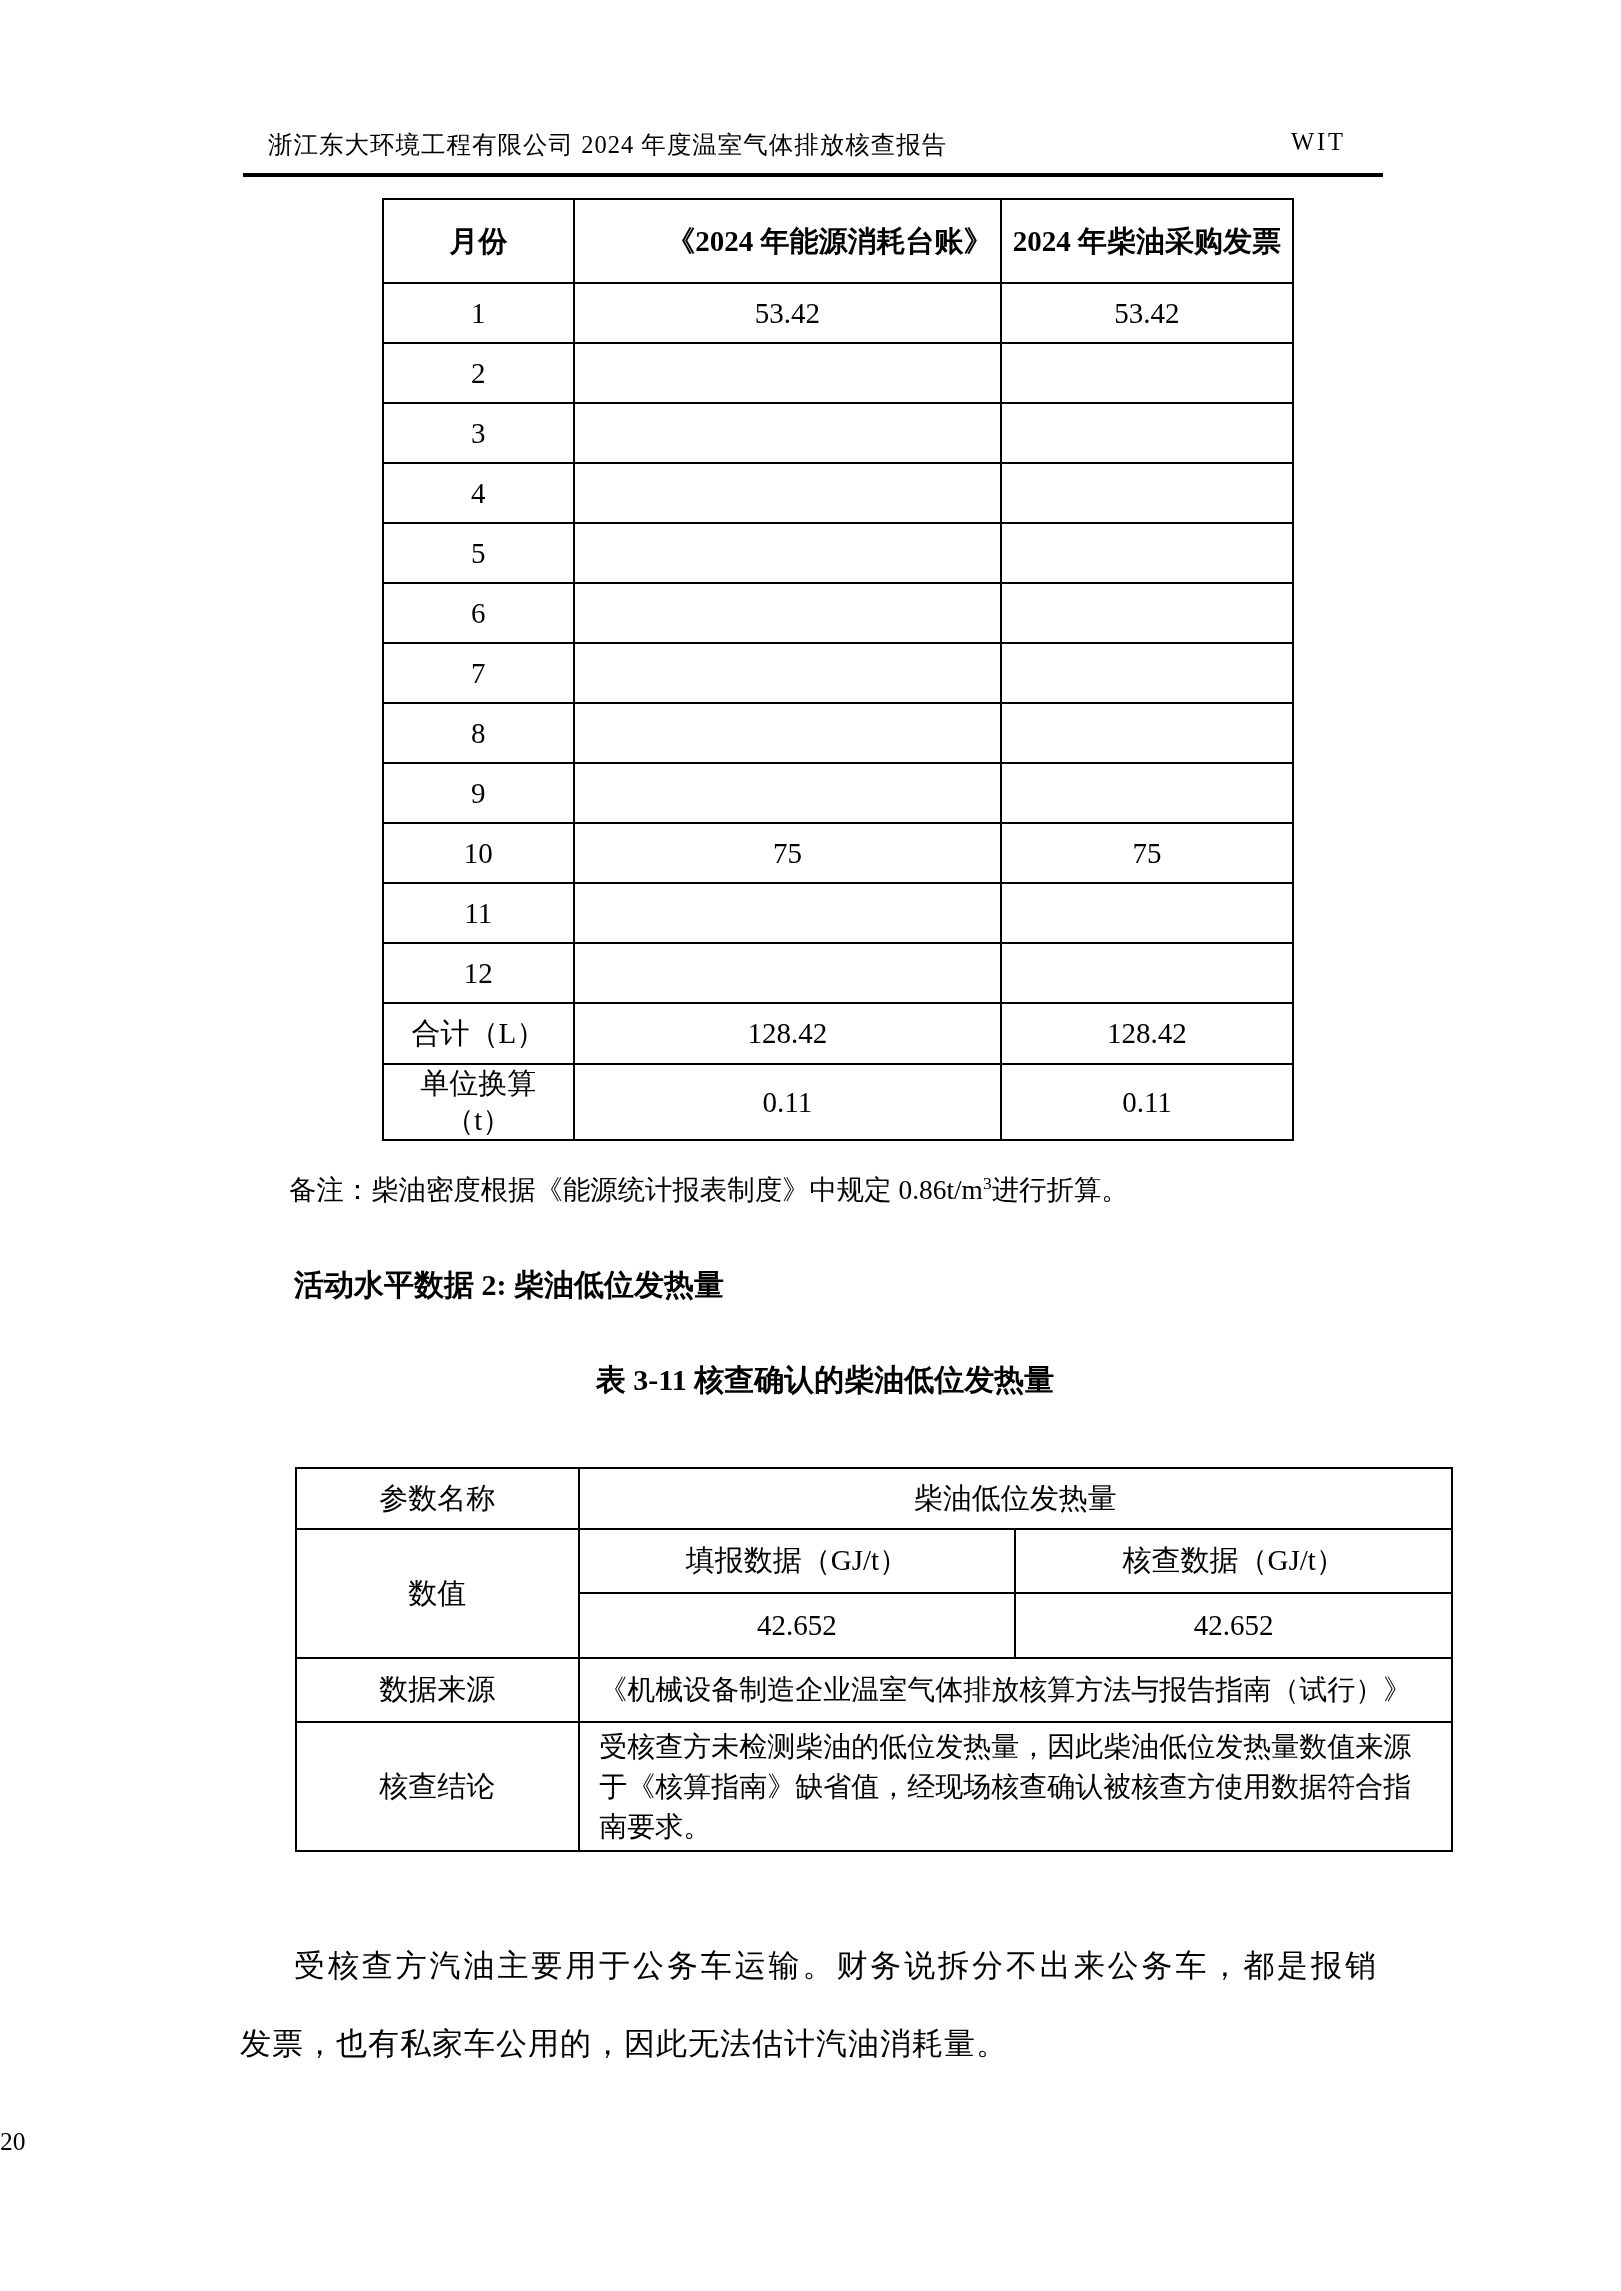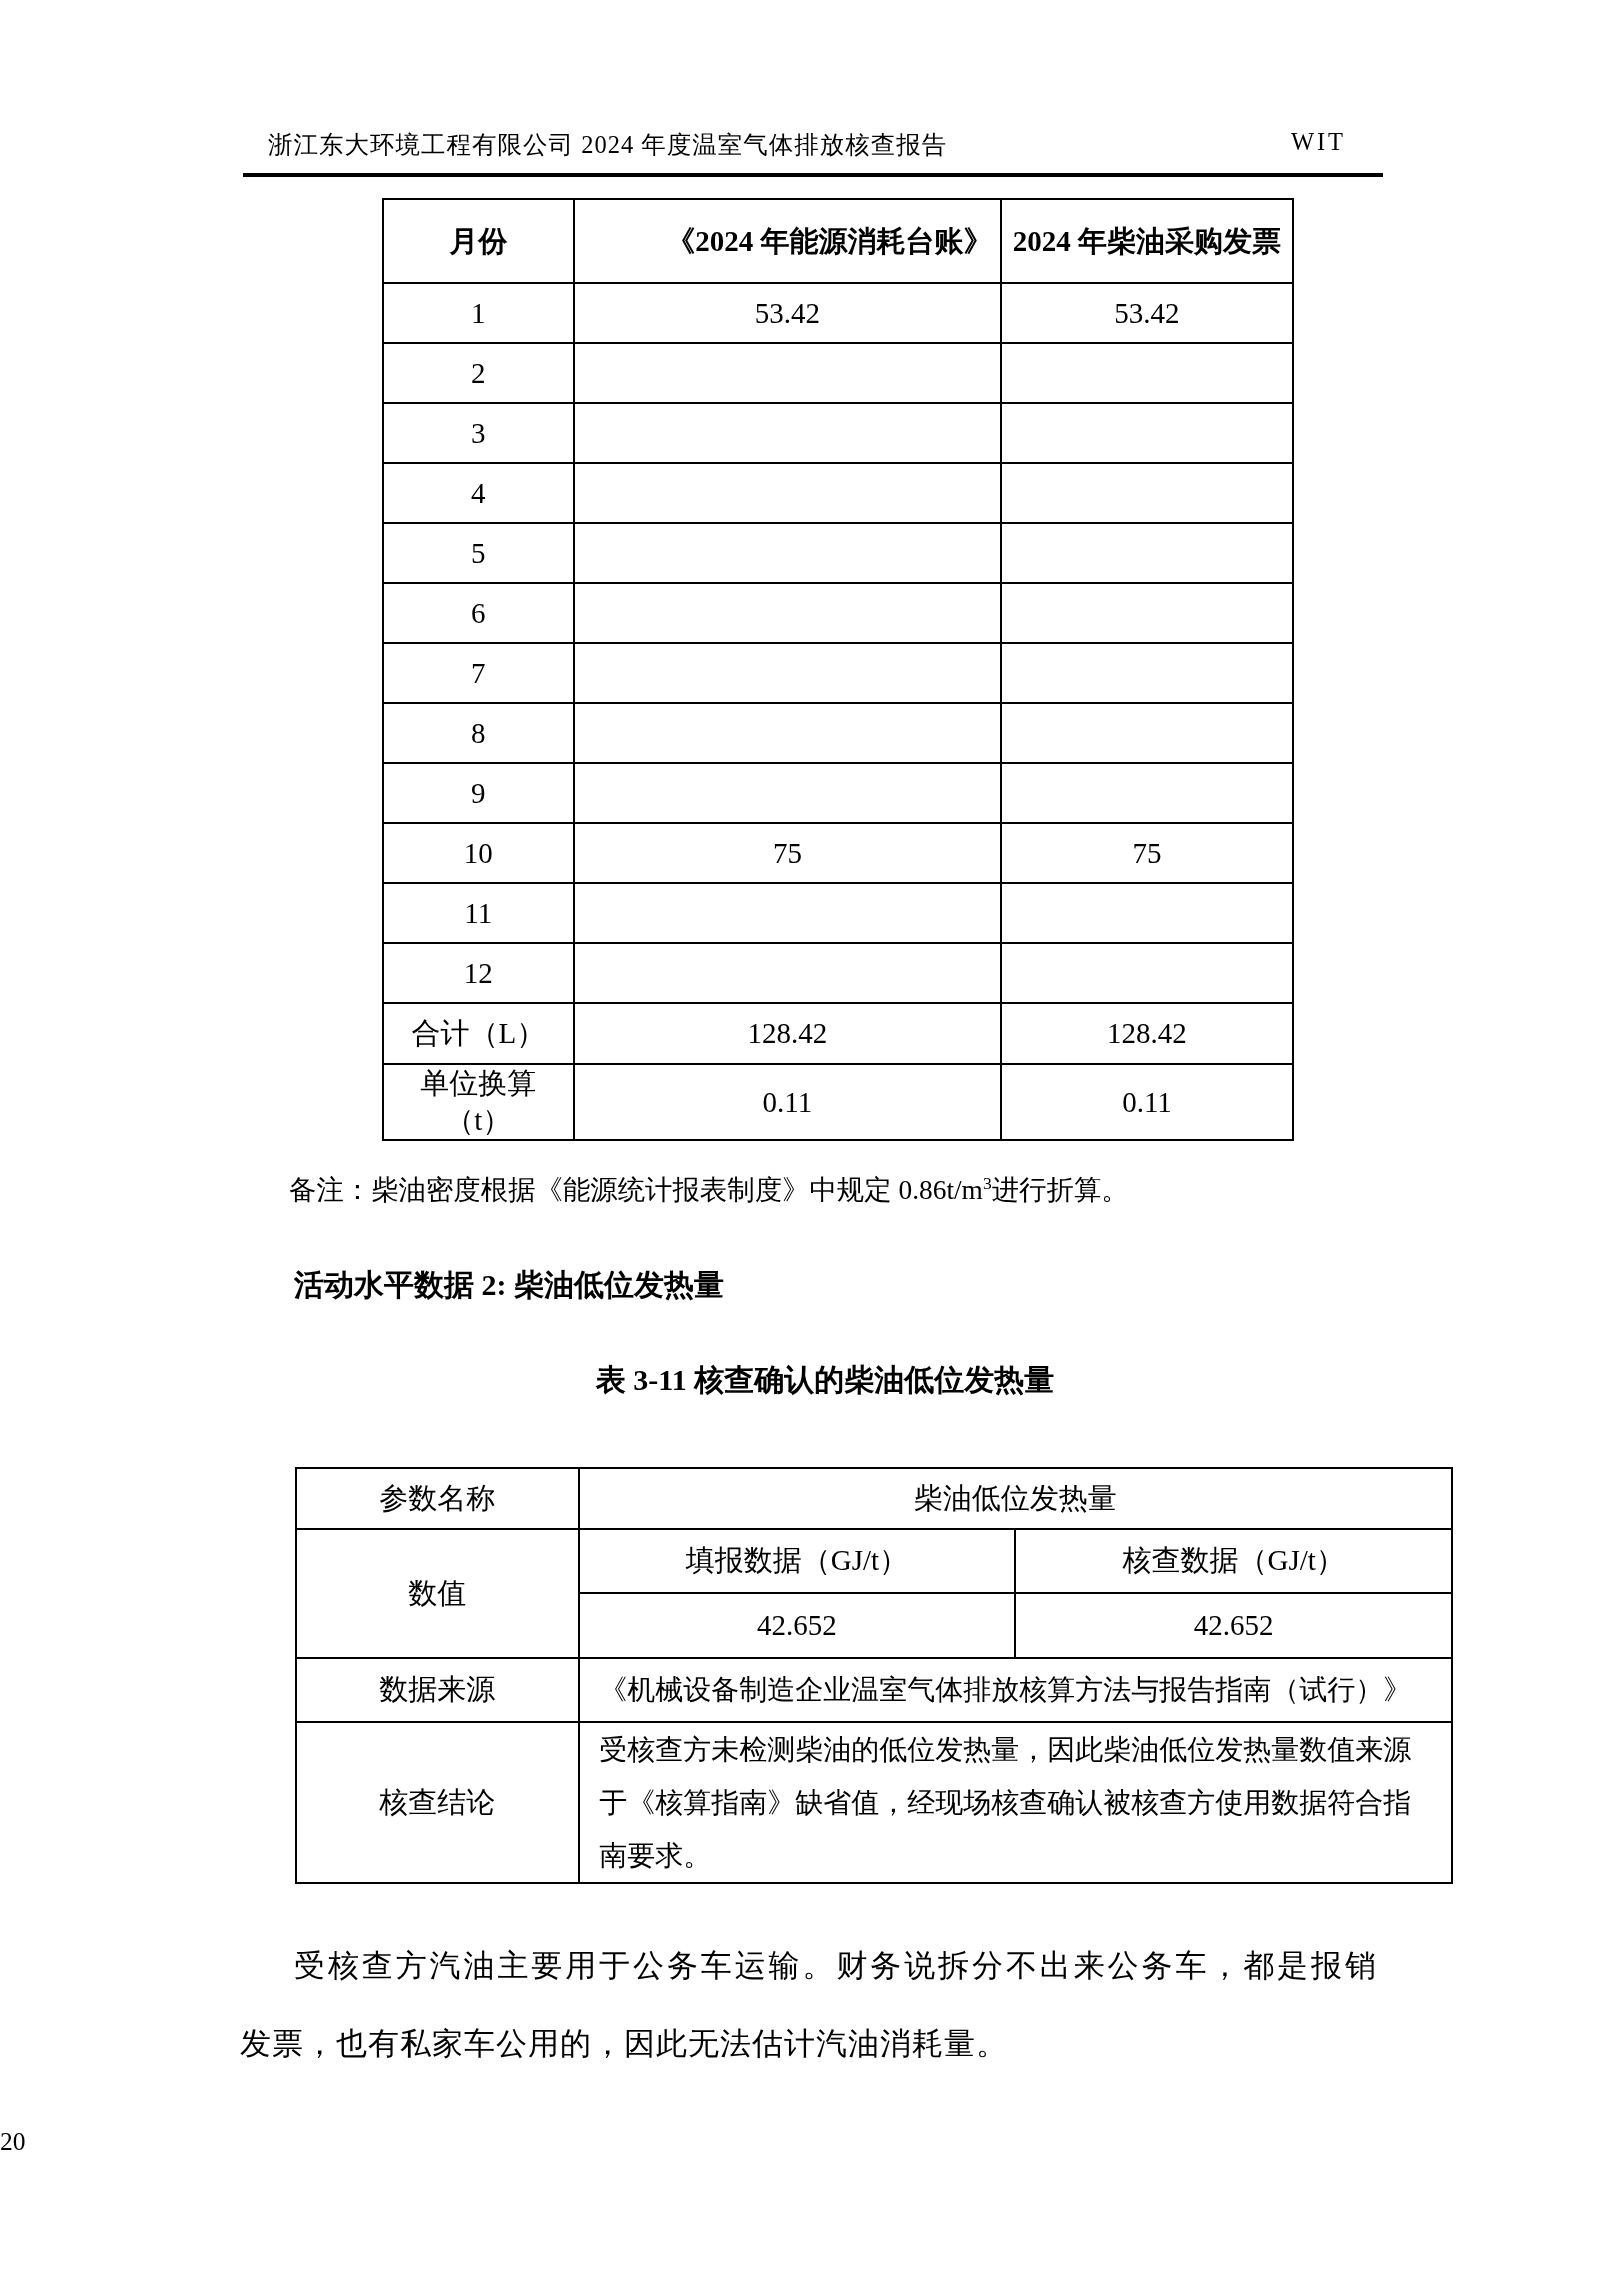--- a/index.html
+++ b/index.html
@@ -71,21 +71,21 @@
     text-align:center;vertical-align:middle;
     padding:0 7.8px;overflow:hidden;
   }
   .t2 .c1{width:265px;} .t2 .c2{width:476px;} .t2 .c3{width:417px;}
   .t2 .r1{height:61px;} .t2 .r2{height:64px;} .t2 .r3{height:65px;}
   .t2 .r4{height:64px;} .t2 .r5{height:129px;}
   .t2 .left-text{
     text-align:left;font-size:28px;
     padding:0 13.7px 0 19.6px;
   }
-  .t2 .conclusion{line-height:53px;border-radius:32px;}
+  .t2 .conclusion{line-height:40px;border-radius:32px;}
   
   .sec3-heading{
     position:absolute;left:289px;top:1853px;
     font-size:31px;font-weight:bold;white-space:nowrap;
   }
   .para-line1{
     position:absolute;left:294px;top:1945px;
     font-size:31px;letter-spacing:2.9px;white-space:nowrap;
   }
   .para-line2{

